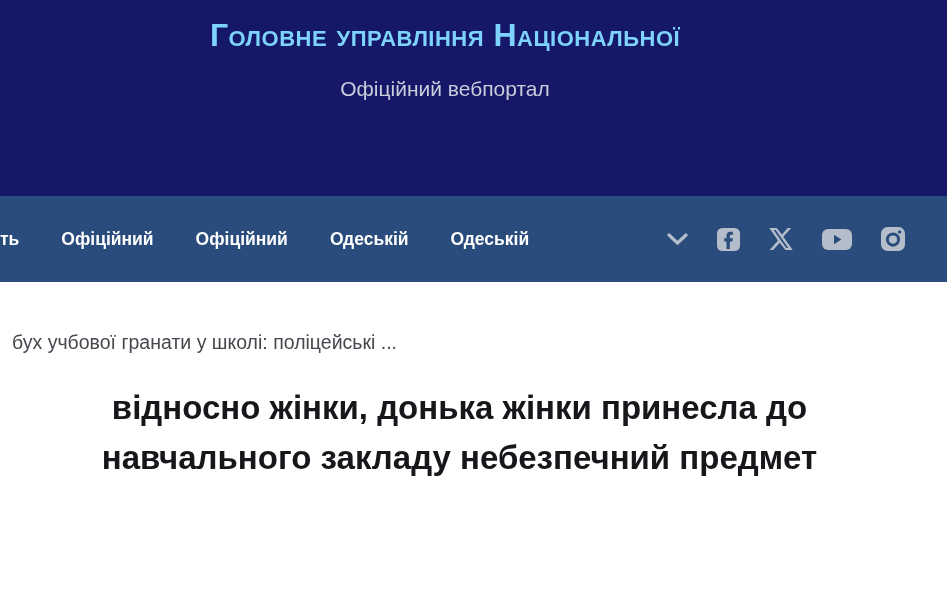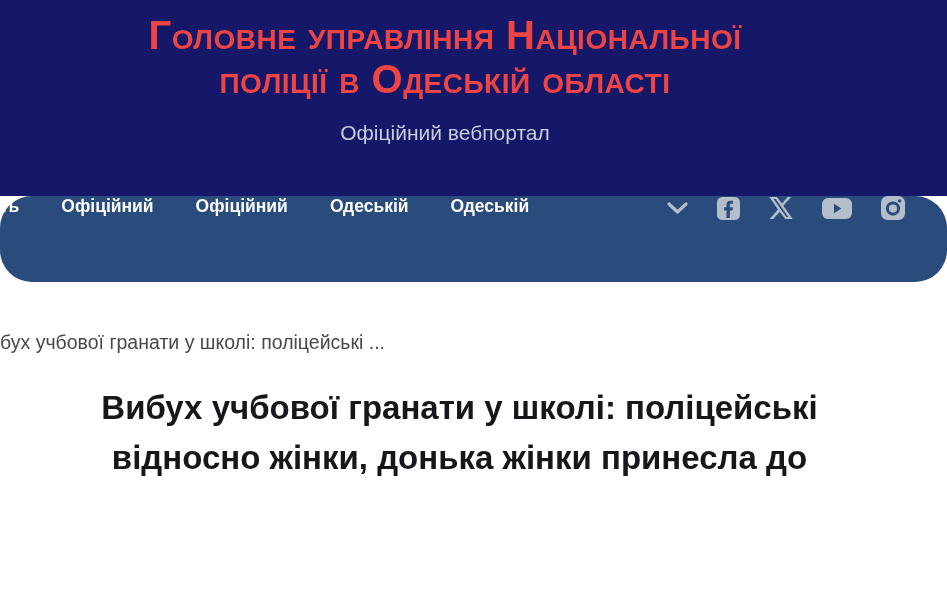--- a/index.html
+++ b/index.html
@@ -10,51 +10,50 @@
     --breadcrumb-color:#47474f;
     --heading-color:#17171b;
     --nav-text:#ffffff;
   }
   *{margin:0;padding:0;box-sizing:border-box;}
   html,body{width:947px;height:614px;overflow:hidden;background:#ffffff;
     font-family:"Liberation Sans", sans-serif;}
   
   .header{background:var(--header-bg);height:196px;width:100%;}
   .header-content{width:890px;text-align:center;padding-top:13px;}
-  .site-title{color:#ef4444;font-variant:small-caps;font-weight:700;
-    font-size:40px;line-height:44px;letter-spacing:.5px;cursor:pointer;}
+  .site-title{color:#7dd3fc;font-variant:small-caps;font-weight:700;
+    font-size:32px;line-height:44px;letter-spacing:.5px;cursor:pointer;}
   .site-title div{white-space:nowrap;}
   .site-subtitle{color:var(--subtitle-color);font-size:21px;font-weight:400;
     margin-top:20px;}
   
   .navbar{background:var(--nav-bg);height:86px;width:100%;
-    display:flex;align-items:flex-start;border-radius:32px;}
+    display:flex;align-items:center;}
   .nav-items{display:flex;align-items:center;gap:42px;color:var(--nav-text);
     font-size:17.5px;font-weight:700;white-space:nowrap;}
   .nav-item{cursor:pointer;}
   .nav-right{margin-left:auto;display:flex;align-items:center;gap:29px;
     margin-right:42px;color:var(--icon-color);}
   .nav-right .icon{display:inline-flex;align-items:center;cursor:pointer;}
   
   .breadcrumb{margin-top:49px;color:var(--breadcrumb-color);font-size:19.5px;
-    font-weight:400;white-space:nowrap;}
+    font-weight:400;white-space:nowrap;margin-left:12px;}
   
   .article-title{margin-top:29px;width:100%;padding-right:28px;
     text-align:center;color:var(--heading-color);font-weight:700;
     font-size:33px;line-height:50px;}
   .article-title div{white-space:nowrap;}
 </style>
 </head>
 <body>
 
 <header class="header">
   <div class="header-content">
     <h1 class="site-title">
       <div>Головне управління Національної</div>
-      <div>поліції в Одеській області</div>
     </h1>
     <p class="site-subtitle">Офіційний вебпортал</p>
   </div>
 </header>
 
 <nav class="navbar">
   <div class="nav-items">
     <span class="nav-item">ть</span>
     <span class="nav-item">Офіційний</span>
     <span class="nav-item">Офіційний</span>
@@ -90,15 +89,15 @@
         <circle cx="12" cy="12.6" r="5.6" fill="none" stroke="#2a4c7d" stroke-width="3"></circle>
         <circle cx="18.6" cy="4.9" r="1.7" fill="#2a4c7d"></circle>
       </svg>
     </span>
   </div>
 </nav>
 
 <div class="breadcrumb">бух учбової гранати у школі: поліцейські ...</div>
 
 <h1 class="article-title">
-  <div>Вибух учбової гранати у школі: поліцейські</div>
   <div>відносно жінки, донька жінки принесла до</div>
+  <div>навчального закладу небезпечний предмет</div>
 </h1>
 
 </body></html>

